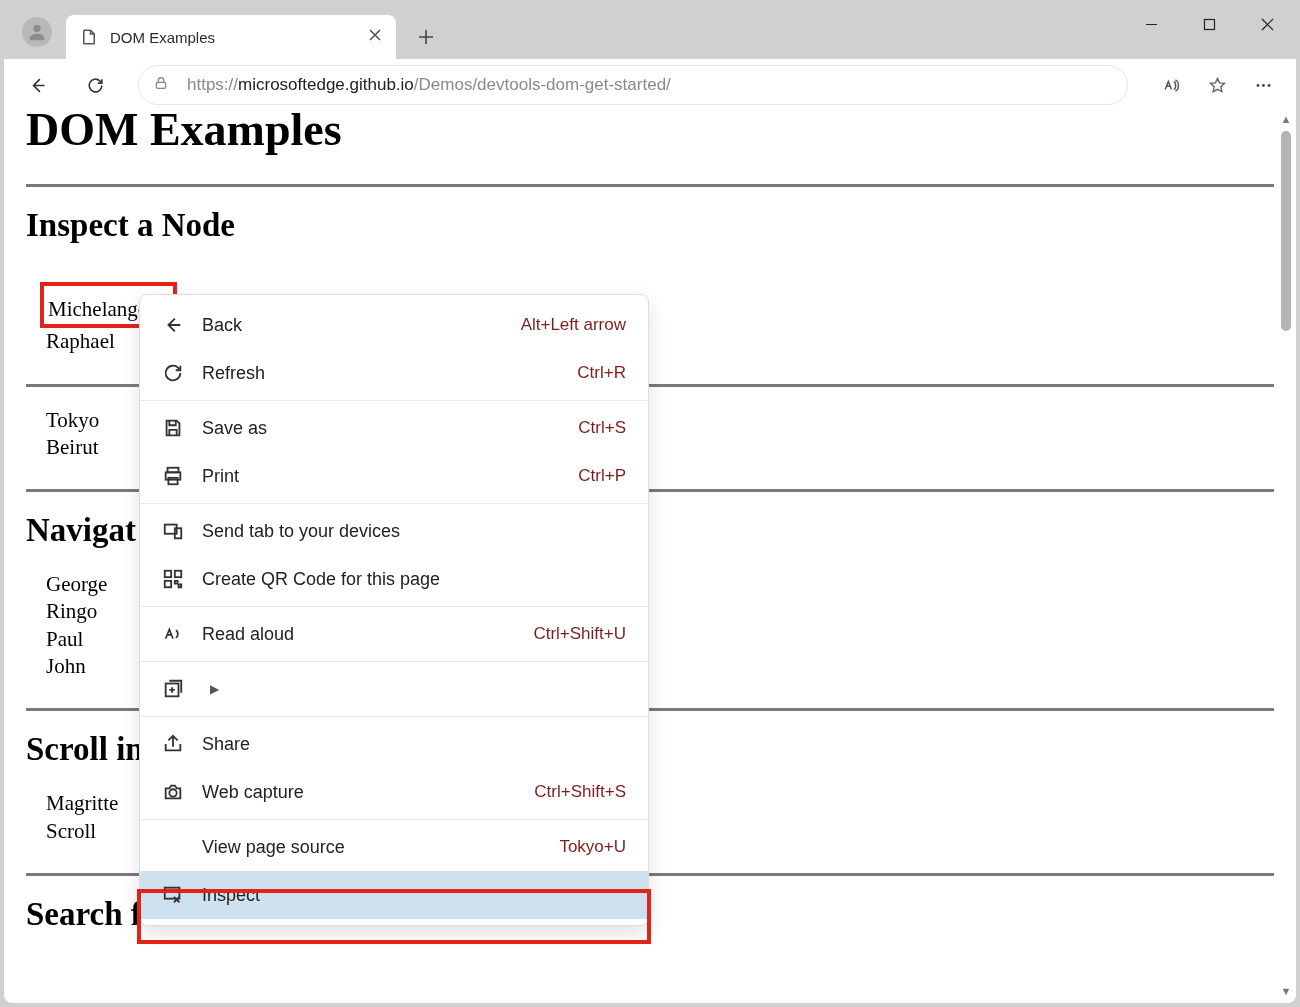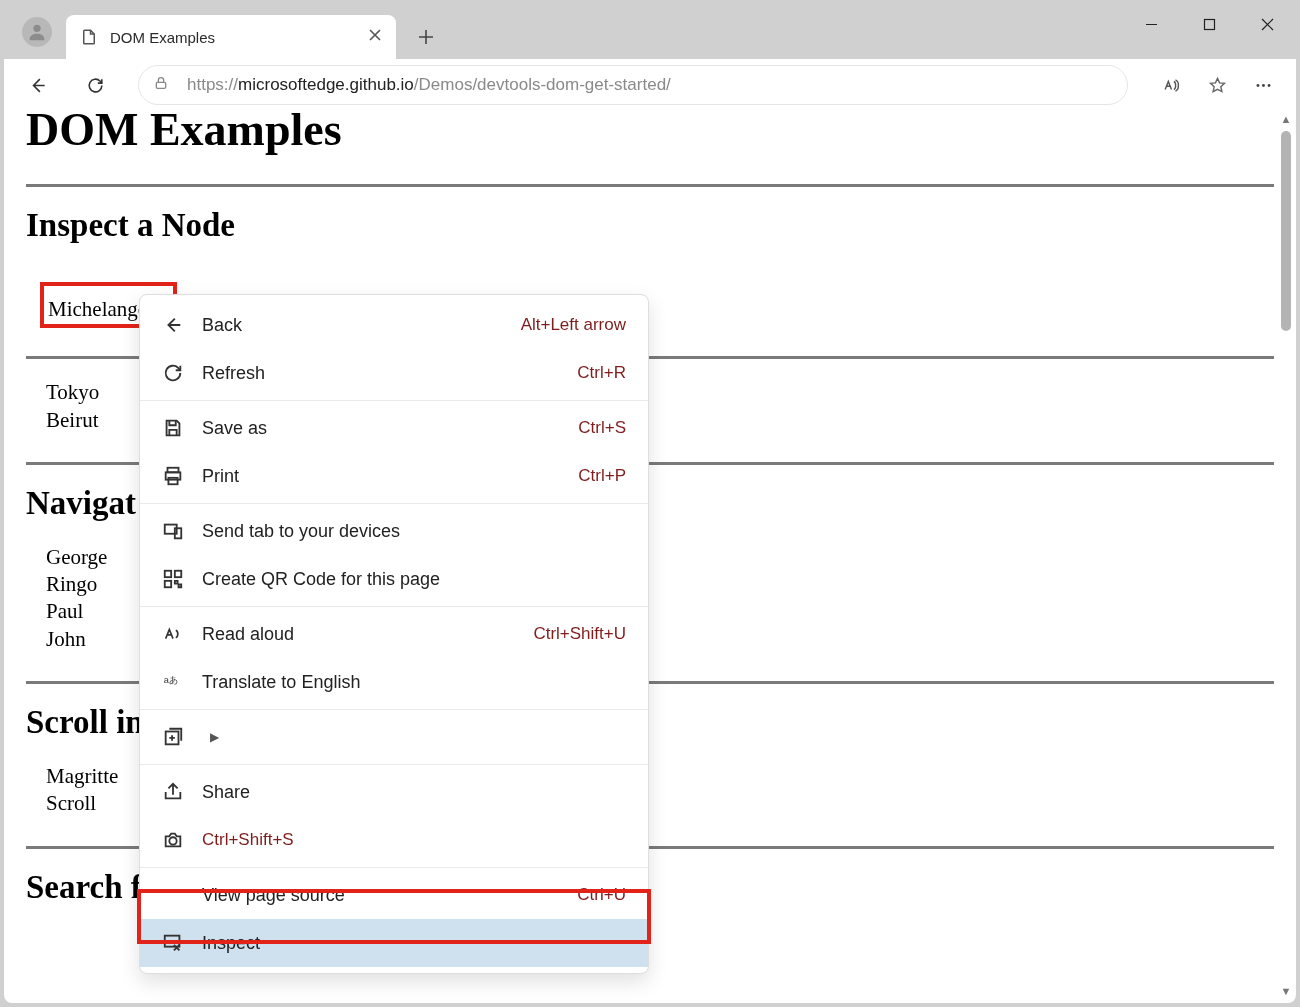--- a/index.html
+++ b/index.html
@@ -310,20 +310,21 @@
     </div>
   </div>
 
   <div class="viewport">
     <div class="page">
       <h1>DOM Examples</h1>
       <hr>
       <h2>Inspect a Node</h2>
       <ul>
         <li><span class="highlight-red">Michelangelo</span></li>
+        <li>Raphael</li>
       </ul>
       <hr>
       <ul>
         <li>Tokyo</li>
         <li>Beirut</li>
       </ul>
       <hr>
       <h2>Navigat</h2>
       <ul>
         <li>George</li>
@@ -415,28 +416,20 @@
     <div class="menu-item">
       <span class="mi-icon">
           <svg viewBox="0 0 24 24" fill="none" stroke="#333" stroke-width="1.8">
             <path d="M4 17l4-10 4 10M5.5 13h5"></path>
             <path d="M15 8c3 1 3 7 0 8"></path>
           </svg>
         </span>
       <span class="mi-label">Read aloud</span>
       <span class="mi-shortcut">Ctrl+Shift+U</span>
     </div>
-    <div class="menu-item">
-      <span class="mi-icon">
-          <svg viewBox="0 0 24 24" fill="none" stroke="#333" stroke-width="1.6" ;="">
-            <text x="2" y="13" font-size="10" fill="#333" stroke="none">aあ</text>
-          </svg>
-        </span>
-      <span class="mi-label">Translate to English</span>
-    </div>
     <div class="menu-sep"></div>
     <div class="menu-item">
       <span class="mi-icon">
           <svg viewBox="0 0 24 24" fill="none" stroke="#333" stroke-width="2">
             <rect x="4" y="6" width="14" height="14"></rect>
             <path d="M8 3h13v13"></path>
             <path d="M11 10v6M8 13h6"></path>
           </svg>
         </span>
       <span class="mi-arrow">▶</span>
@@ -450,27 +443,28 @@
         </span>
       <span class="mi-label">Share</span>
     </div>
     <div class="menu-item">
       <span class="mi-icon">
           <svg viewBox="0 0 24 24" fill="none" stroke="#333" stroke-width="2">
             <circle cx="12" cy="13" r="4"></circle>
             <path d="M4 8h4l2-3h4l2 3h4v11H4z"></path>
           </svg>
         </span>
+      <span class="mi-label">Web capture</span>
       <span class="mi-shortcut">Ctrl+Shift+S</span>
     </div>
     <div class="menu-sep"></div>
     <div class="menu-item">
       <span class="mi-icon blank"></span>
       <span class="mi-label">View page source</span>
-      <span class="mi-shortcut">Ctrl+U</span>
+      <span class="mi-shortcut">Tokyo+U</span>
     </div>
     <div class="menu-item hover">
       <span class="mi-icon">
           <svg viewBox="0 0 24 24" fill="none" stroke="#333" stroke-width="2">
             <rect x="3" y="4" width="16" height="12"></rect>
             <path d="M13 14l6 6M19 14l-6 6"></path>
           </svg>
         </span>
       <span class="mi-label">Inspect</span>
     </div>

